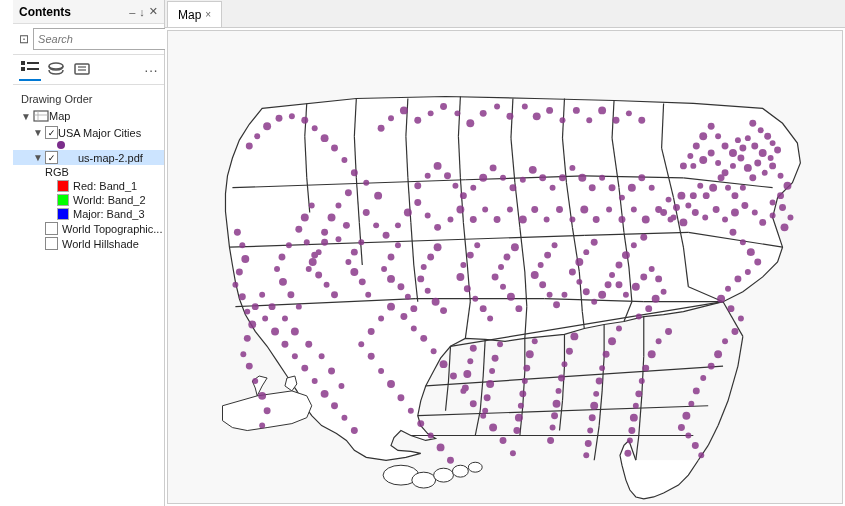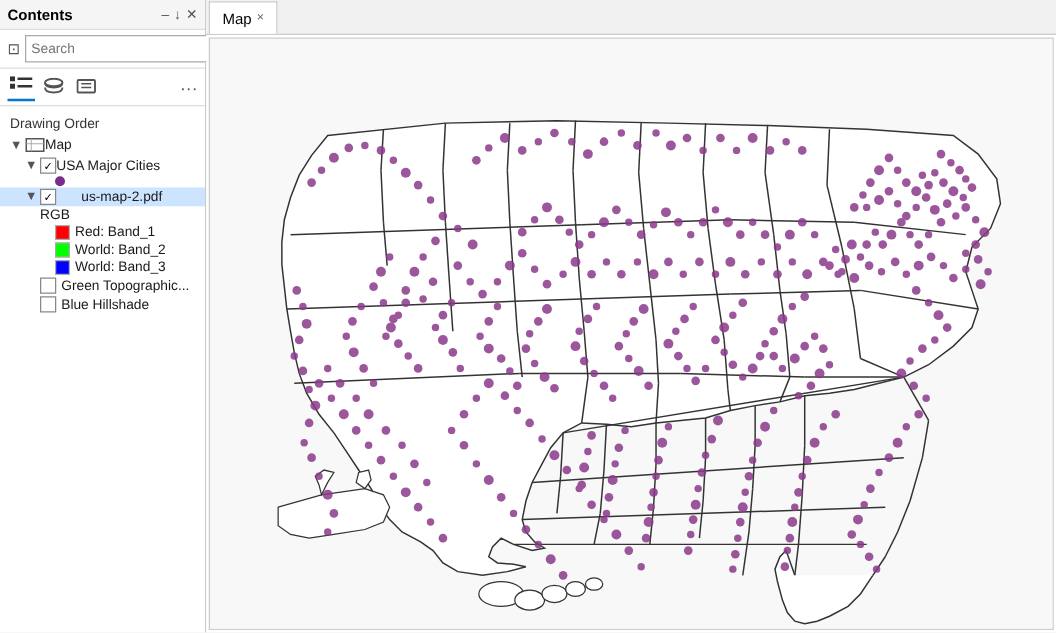--- a/index.html
+++ b/index.html
@@ -1,29 +1,29 @@
 <!DOCTYPE html>
 <html><head>
   <meta charset="utf-8">
   <style>
     * { margin: 0; padding: 0; box-sizing: border-box; }
     body { width: 845px; height: 506px; font-family: 'Segoe UI', Arial, sans-serif; font-size: 12px; overflow: hidden; background: #f0f0f0; display: flex; flex-direction: column; }
 
     .main-container { display: flex; flex: 1; height: 506px; }
 
     
-    .sidebar { width: 165px; min-width: 165px; background: #fff; border-right: 1px solid #ccc; display: flex; flex-direction: column; }
+    .sidebar { width: 165px; min-width: 165px; background: #fff; border-right: 1px solid #ccc; display: flex; flex-direction: column; padding-left: 13px; }
 
     .sidebar-header { display: flex; align-items: center; justify-content: space-between; padding: 4px 6px; background: #f5f5f5; border-bottom: 1px solid #ddd; height: 24px; }
     .sidebar-title { font-weight: bold; font-size: 12px; }
     .sidebar-header-icons { display: flex; gap: 4px; align-items: center; }
     .header-icon { font-size: 11px; color: #555; cursor: pointer; }
 
     .search-bar { display: flex; align-items: center; padding: 4px 6px; border-bottom: 1px solid #ddd; gap: 4px; }
-    .search-input { flex: 1; border: 1px solid #aaa; padding: 2px 4px; font-size: 11px; height: 22px; }
+    .search-input { flex: 1; border: 1px solid #aaa; padding: 2px 4px; font-size: 11px; height: 22px; font-style: italic; }
     .search-btn { width: 22px; height: 22px; border: 1px solid #aaa; background: #f0f0f0; cursor: pointer; display: flex; align-items: center; justify-content: center; font-size: 11px; }
     .search-dropdown { width: 16px; height: 22px; border: 1px solid #aaa; border-left: none; background: #f0f0f0; cursor: pointer; display: flex; align-items: center; justify-content: center; font-size: 9px; }
 
     .toolbar-row { display: flex; align-items: center; padding: 4px 6px; border-bottom: 1px solid #ddd; gap: 4px; height: 30px; }
     .tool-icon { width: 22px; height: 22px; display: flex; align-items: center; justify-content: center; cursor: pointer; font-size: 14px; }
     .tool-dots { font-size: 14px; color: #555; cursor: pointer; margin-left: auto; }
     .tool-underline { border-bottom: 2px solid #0078d4; }
 
     .contents-body { flex: 1; overflow-y: auto; padding: 4px 0; }
 
@@ -146,33 +146,33 @@
         <span class="item-label">Red: Band_1</span>
       </div>
 
       <div class="tree-item indent4" style="gap:4px;">
         <div class="color-square-green"></div>
         <span class="item-label">World: Band_2</span>
       </div>
 
       <div class="tree-item indent4" style="gap:4px;">
         <div class="color-square-blue"></div>
-        <span class="item-label">World: Band_3</span>
+        <span class="item-label">Major: Band_3</span>
       </div>
 
       <div class="tree-item indent2">
         <span class="expand-arrow" style="color:transparent;">▶</span>
         <div class="checkbox-outline"></div>
-        <span class="item-label" style="margin-left:4px;">Green Topographic...</span>
+        <span class="item-label" style="margin-left:4px;">World Topographic...</span>
       </div>
 
       <div class="tree-item indent2">
         <span class="expand-arrow" style="color:transparent;">▶</span>
         <div class="checkbox-outline"></div>
-        <span class="item-label" style="margin-left:4px;">Blue Hillshade</span>
+        <span class="item-label" style="margin-left:4px;">World Hillshade</span>
       </div>
 
     </div>
   </div>
 
   <div class="map-area">
     <div class="map-tabs">
       <div class="map-tab">
         <span>Map</span>
         <span class="map-tab-close">×</span>

